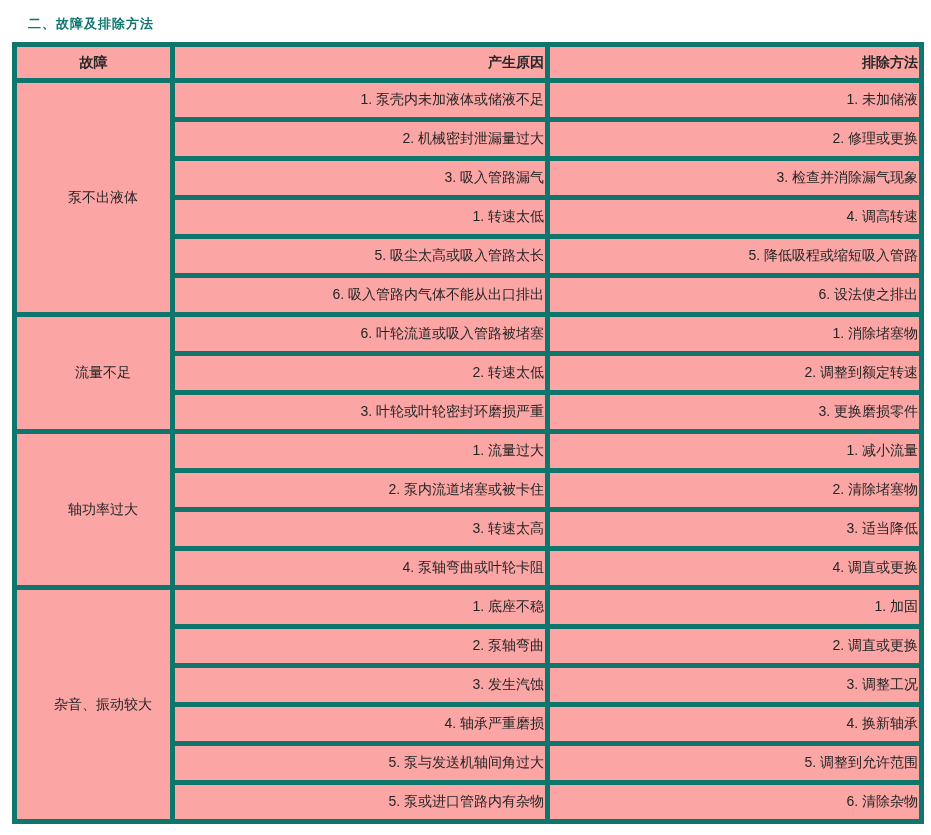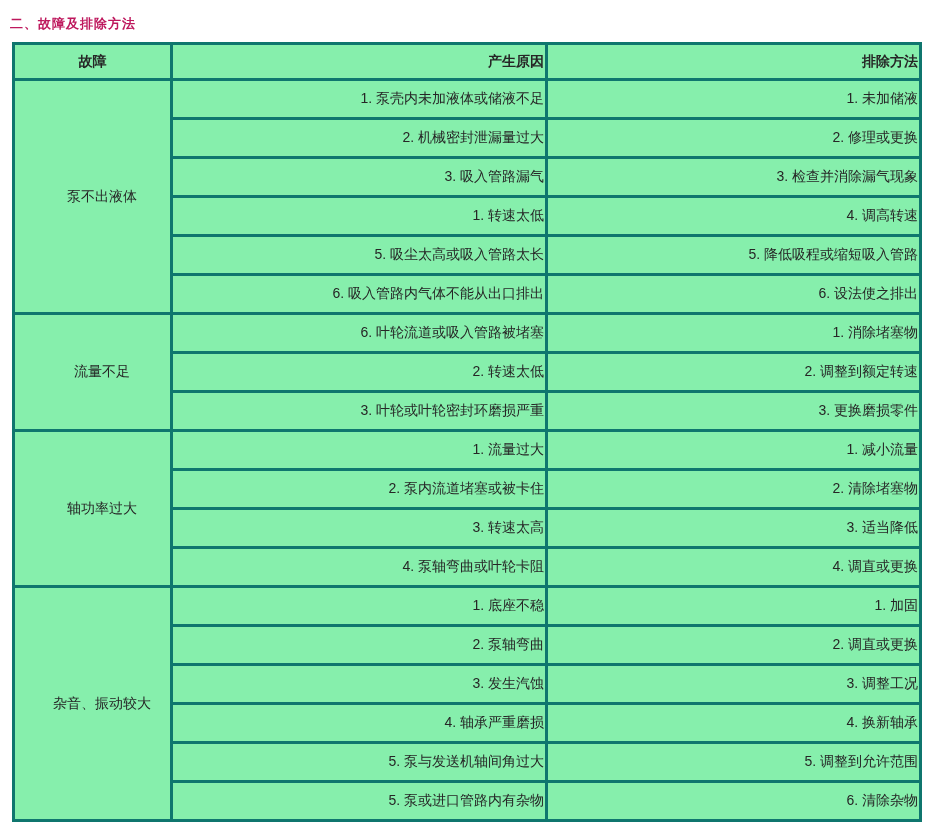--- a/index.html
+++ b/index.html
@@ -12,38 +12,38 @@
   }
   .page {
     width: 931px;
     height: 835px;
     background: #ffffff;
     position: relative;
     overflow: hidden;
   }
   .doc-title {
     margin: 0;
-    padding: 15px 0 9px 10px;
+    padding: 15px 0 9px 28px;
     font-size: 13px;
     font-weight: bold;
-    color: #be185d;
+    color: #0f766e;
     letter-spacing: 1px;
   }
   table.fault-table {
     border-collapse: collapse;
     table-layout: fixed;
     margin-left: 12px;
     width: 907px;
   }
   .fault-table th,
   .fault-table td {
-    border: 3px solid #0f766e;
+    border: 5px solid #0f766e;
     font-size: 14px;
     color: #262626;
-    background: #86efac;
+    background: #fca5a5;
     overflow: hidden;
     white-space: nowrap;
     margin-left: 48px;
   }
   .fault-table th {
     height: 36px;
     font-weight: bold;
     font-size: 14px;
     vertical-align: middle;
   }

